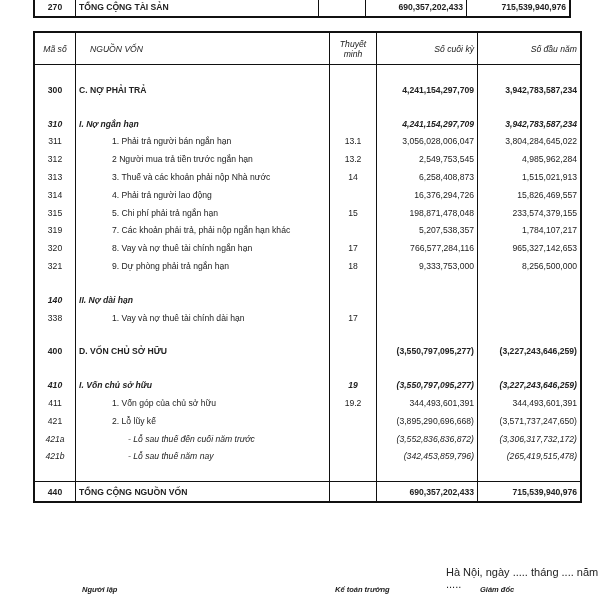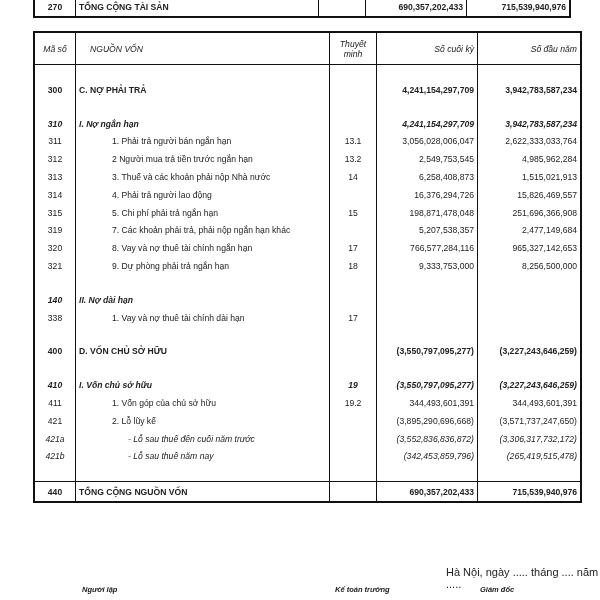--- a/index.html
+++ b/index.html
@@ -80,21 +80,21 @@
     <td class="c-name">I. Nợ ngắn hạn</td>
     <td class="c-note"></td>
     <td class="c-end">4,241,154,297,709</td>
     <td class="c-beg">3,942,783,587,234</td>
   </tr>
   <tr class="r">
     <td class="c-code">311</td>
     <td class="c-name ind1">1. Phải trả người bán ngắn hạn</td>
     <td class="c-note">13.1</td>
     <td class="c-end">3,056,028,006,047</td>
-    <td class="c-beg">2,622,333,033,764</td>
+    <td class="c-beg">3,804,284,645,022</td>
   </tr>
   <tr class="r">
     <td class="c-code">312</td>
     <td class="c-name ind1">2  Người mua trả tiền trước ngắn hạn</td>
     <td class="c-note">13.2</td>
     <td class="c-end">2,549,753,545</td>
     <td class="c-beg">4,985,962,284</td>
   </tr>
   <tr class="r">
     <td class="c-code">313</td>
@@ -108,28 +108,28 @@
     <td class="c-name ind1">4. Phải trả người lao động</td>
     <td class="c-note"></td>
     <td class="c-end">16,376,294,726</td>
     <td class="c-beg">15,826,469,557</td>
   </tr>
   <tr class="r">
     <td class="c-code">315</td>
     <td class="c-name ind1">5. Chi phí phải trả ngắn hạn</td>
     <td class="c-note">15</td>
     <td class="c-end">198,871,478,048</td>
-    <td class="c-beg">251,696,366,908</td>
+    <td class="c-beg">233,574,379,155</td>
   </tr>
   <tr class="r">
     <td class="c-code">319</td>
     <td class="c-name ind1">7. Các khoản phải trả, phải nộp ngắn hạn khác</td>
     <td class="c-note"></td>
     <td class="c-end">5,207,538,357</td>
-    <td class="c-beg">2,477,149,684</td>
+    <td class="c-beg">1,784,107,217</td>
   </tr>
   <tr class="r">
     <td class="c-code">320</td>
     <td class="c-name ind1">8.  Vay và nợ thuê tài chính ngắn hạn</td>
     <td class="c-note">17</td>
     <td class="c-end">766,577,284,116</td>
     <td class="c-beg">965,327,142,653</td>
   </tr>
   <tr class="r">
     <td class="c-code">321</td>

